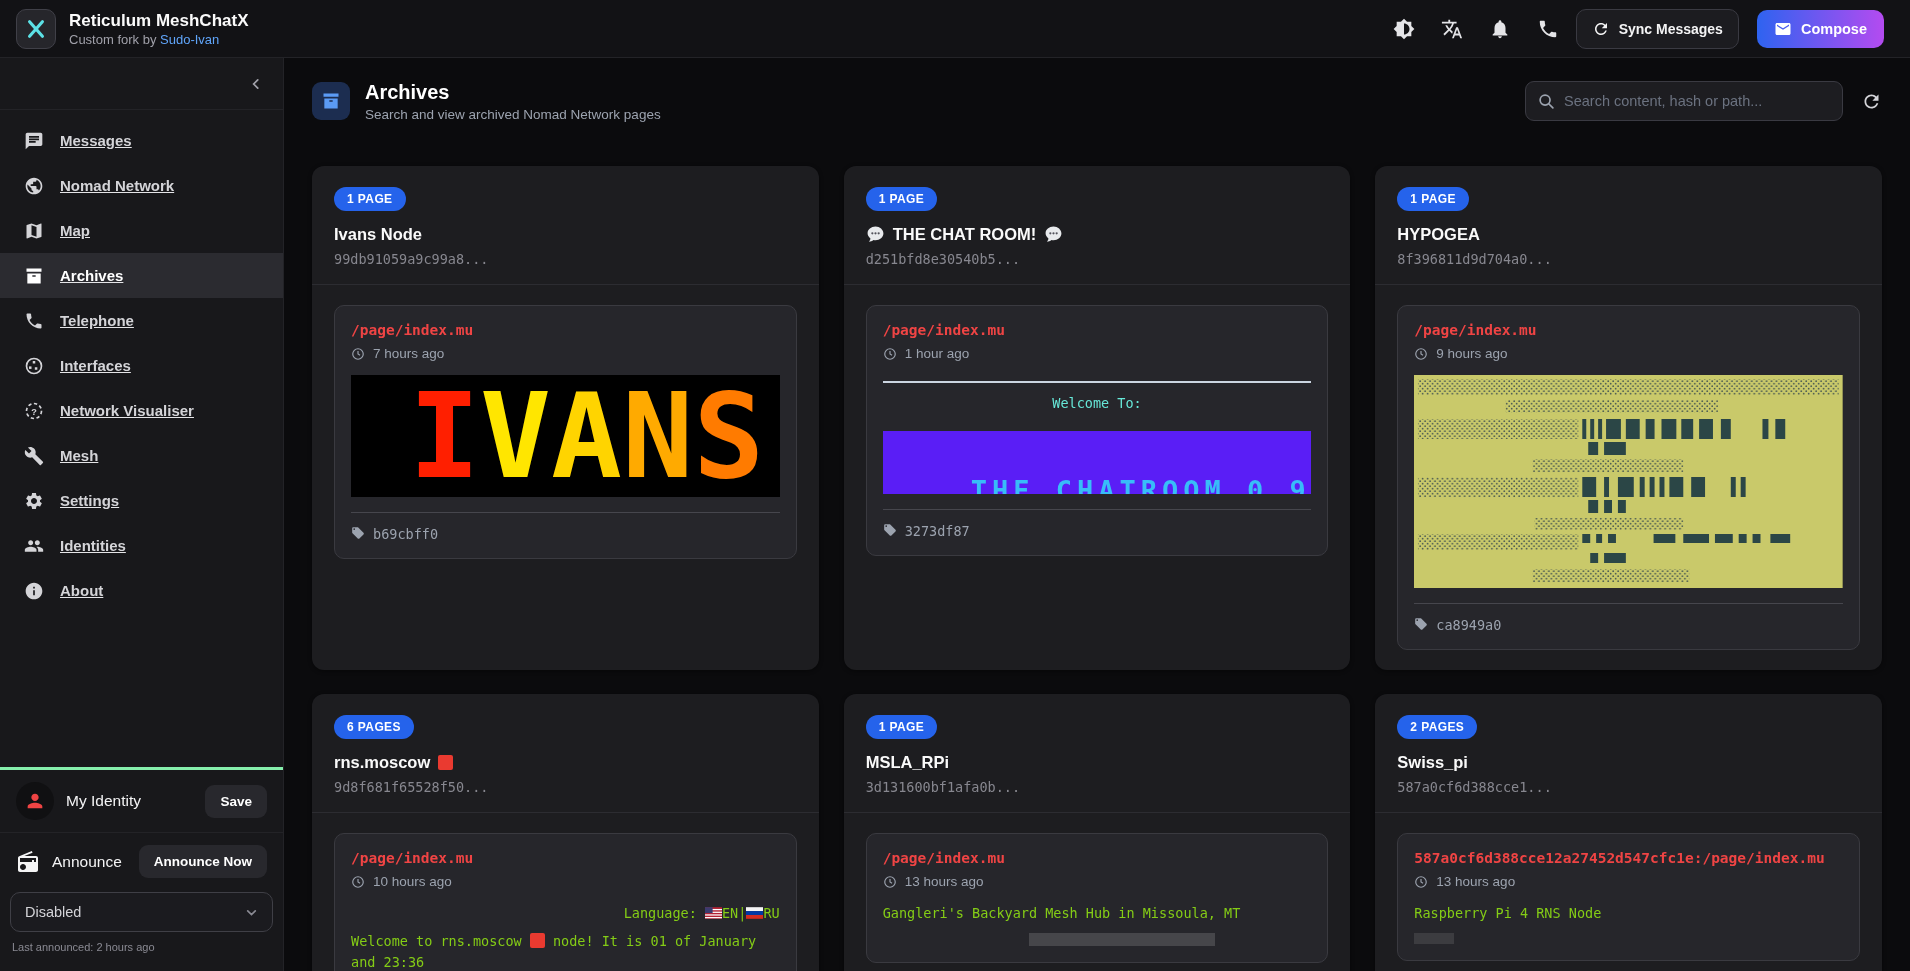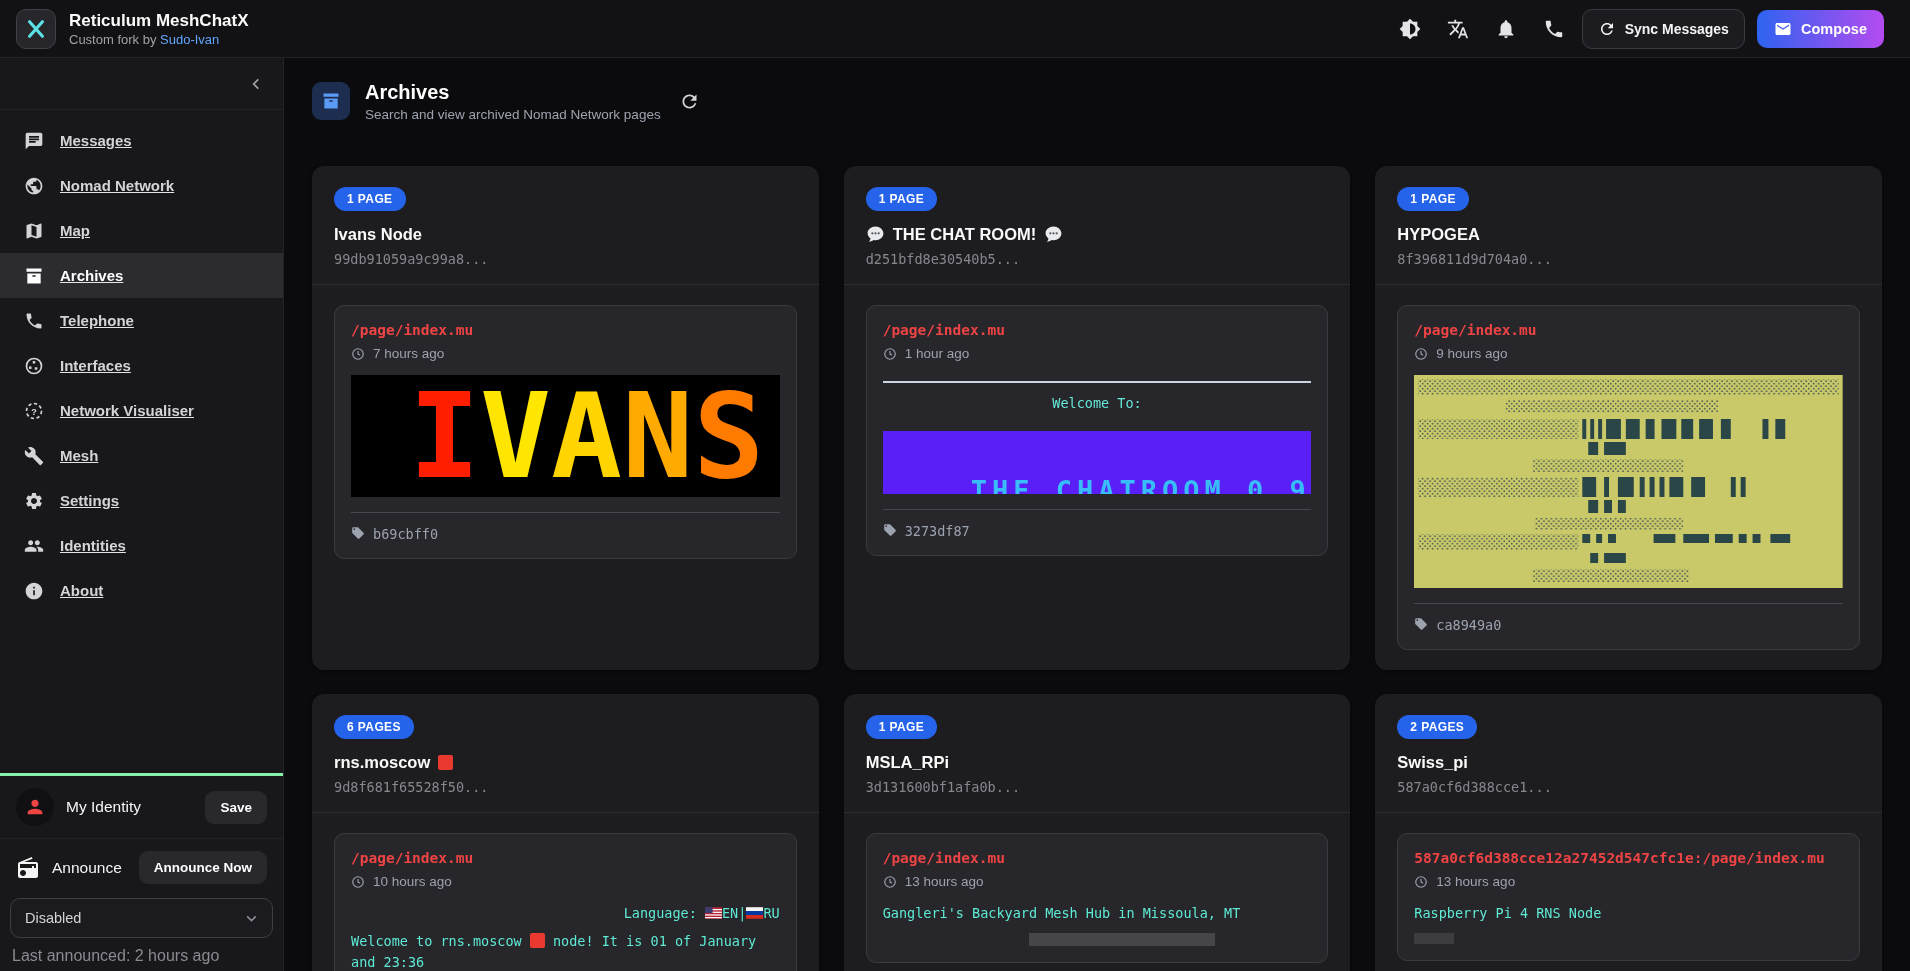--- a/index.html
+++ b/index.html
@@ -16,21 +16,21 @@
   .app-title { font-size:17px; font-weight:700; color:#fafafa; line-height:1.25; }
   .app-sub { font-size:13px; color:#a1a1aa; }
   .app-sub a { color:#60a5fa; text-decoration:none; }
   .top-actions { margin-left:auto; display:flex; align-items:center; gap:8px; }
   .icon-btn { width:40px; height:40px; display:flex; align-items:center; justify-content:center;
     border-radius:9px; color:#e4e4e7; cursor:pointer; }
   .pill-btn { display:flex; align-items:center; gap:9px; background:#1c1c20; border:1px solid #3a3a42;
     color:#f4f4f5; font-size:14px; font-weight:600; border-radius:10px; padding:10px 15px; cursor:pointer; }
   .compose-btn { display:flex; align-items:center; gap:9px; border:none; cursor:pointer;
     background:linear-gradient(90deg,#2e63f0,#b44bf0); color:#fff; font-size:14.5px; font-weight:700;
-    border-radius:10px; padding:10px 17px; margin-left:4px; }
+    border-radius:10px; padding:10px 17px; margin-left:10px; }
 
   
   .body-row { flex:1; display:flex; min-height:0; }
   .sidebar { width:284px; flex-shrink:0; background:#18181b; border-right:1px solid #232327;
     display:flex; flex-direction:column; }
   .side-top { height:52px; flex-shrink:0; display:flex; align-items:center; justify-content:flex-end;
     padding:0 20px; border-bottom:1px solid #232327; color:#a1a1aa; }
   .nav { padding-top:8px;text-decoration:underline; }
   .nav-item { height:45px; display:flex; align-items:center; gap:16px; padding:0 24px;
     font-size:15px; font-weight:600; color:#d4d4d8; cursor:pointer; }
@@ -41,21 +41,21 @@
   .id-row { display:flex; align-items:center; gap:12px; padding:12px 16px; border-bottom:1px solid #232327; }
   .avatar { width:38px; height:38px; border-radius:50%; background:#101012; display:flex;
     align-items:center; justify-content:center; flex-shrink:0; }
   .row-label { flex:1; font-size:15.5px; color:#f4f4f5; }
   .btn-dark { background:#28282d; border:none; border-radius:9px; padding:9px 15px; font-weight:700;
     font-size:13.5px; color:#fff; cursor:pointer; font-family:inherit; }
   .announce-row { display:flex; align-items:center; gap:12px; padding:12px 16px; }
   .select { margin:2px 10px 4px; border:1px solid #3f3f46; border-radius:10px; background:#1b1b1f;
     height:40px; display:flex; align-items:center; justify-content:space-between; padding:0 14px;
     color:#d4d4d8; font-size:14.5px; cursor:pointer; }
-  .last-ann { font-size:16px; color:#8a8a93; padding:5px 12px 6px; }
+  .last-ann { font-size:11px; color:#8a8a93; padding:5px 12px 18px; }
 
   
   .main { flex:1; display:flex; flex-direction:column; min-width:0; background:#0b0b0d; }
   .page-head { height:86px; flex-shrink:0; display:flex; align-items:center; padding:0 28px; }
   .page-icon { width:38px; height:38px; border-radius:9px; background:#1c2d50; display:flex;
     align-items:center; justify-content:center; flex-shrink:0; }
   .page-tb { margin-left:15px; }
   .page-title { font-size:20px; font-weight:700; color:#fff; margin-bottom:3px; }
   .page-sub { font-size:13.5px; color:#9ca3af; }
   .search-box { margin-left:auto; width:318px; height:40px; background:#1d1d21; border:1px solid #3a3a42;
@@ -78,21 +78,21 @@
     display:flex; align-items:center; gap:8px; }
   .card-hash { font-family:"DejaVu Sans Mono",monospace; font-size:13.5px; color:#87878f; }
   .card-body { padding:20px 22px; }
   .preview { background:#26262b; border:1px solid #3a3a40; border-radius:10px; padding:16px; }
   .p-path { font-family:"DejaVu Sans Mono",monospace; font-weight:700; font-size:14.5px; color:#ef4444;
     margin-bottom:8px; white-space:nowrap; overflow:hidden; }
   .p-time { display:flex; align-items:center; gap:8px; color:#9ca3af; font-size:13.5px; }
   .p-content { margin-top:14px; }
   .p-tag { border-top:1px solid #46464d; margin-top:15px; padding-top:13px; display:flex; gap:8px;
     color:#9ca3af; font-family:"DejaVu Sans Mono",monospace; font-size:13.5px; }
-  .p-text { font-family:"DejaVu Sans Mono",monospace; font-size:13.5px; color:#5eead4; line-height:1.6; }
+  .p-text { font-family:"DejaVu Sans Mono",monospace; font-size:13.5px; color:#84cc16; line-height:1.6; }
 
   
   .art-box { background:#000; height:122px; overflow:hidden; display:flex; align-items:center;
     padding-left:58px; }
   .art-letter { font-family:"DejaVu Sans Mono",monospace; font-weight:700; font-size:118px;
     line-height:122px; }
   .c-red{color:#ff1f00;} .c-y1{color:#ffe600;} .c-y2{color:#ffd400;} .c-o1{color:#ffaa00;} .c-o2{color:#ff7b00;}
 
   .hr-line { border-top:2px solid #cbd5e1; margin:20px 0 12px; }
   .welcome { text-align:center; font-family:"DejaVu Sans Mono",monospace; font-size:13.5px;
@@ -274,20 +274,27 @@
     <div class="main">
       <div class="page-head">
         <div class="page-icon">
           <svg width="20" height="20" viewBox="0 0 24 24" fill="#5b9bf5">
               <path d="M3 3h18v4H3zM4 9h16v12H4zm6 2v2h4v-2z"></path>
             </svg>
         </div>
         <div class="page-tb">
           <div class="page-title">Archives</div>
           <div class="page-sub">Search and view archived Nomad Network pages</div>
+        </div>
+        <div class="search-box">
+          <svg width="17" height="17" viewBox="0 0 24 24" fill="none" stroke="#9ca3af" stroke-width="2.4" stroke-linecap="round">
+              <circle cx="10" cy="10" r="7"></circle>
+              <path d="M15.5 15.5 L21 21"></path>
+            </svg>
+          <input type="text" placeholder="Search content, hash or path..." style="">
         </div>
         <div class="refresh-btn">
           <svg width="21" height="21" viewBox="0 0 24 24" fill="currentColor">
               <path d="M17.65 6.35C16.2 4.9 14.21 4 12 4c-4.42 0-7.99 3.58-7.99 8s3.57 8 7.99 8c3.73 0 6.84-2.55 7.73-6h-2.08c-.82 2.33-3.04 4-5.65 4-3.31 0-6-2.69-6-6s2.69-6 6-6c1.66 0 3.14.69 4.22 1.78L13 11h7V4l-2.35 2.35z"></path>
             </svg>
         </div>
       </div>
 
       <div class="grid">
 

